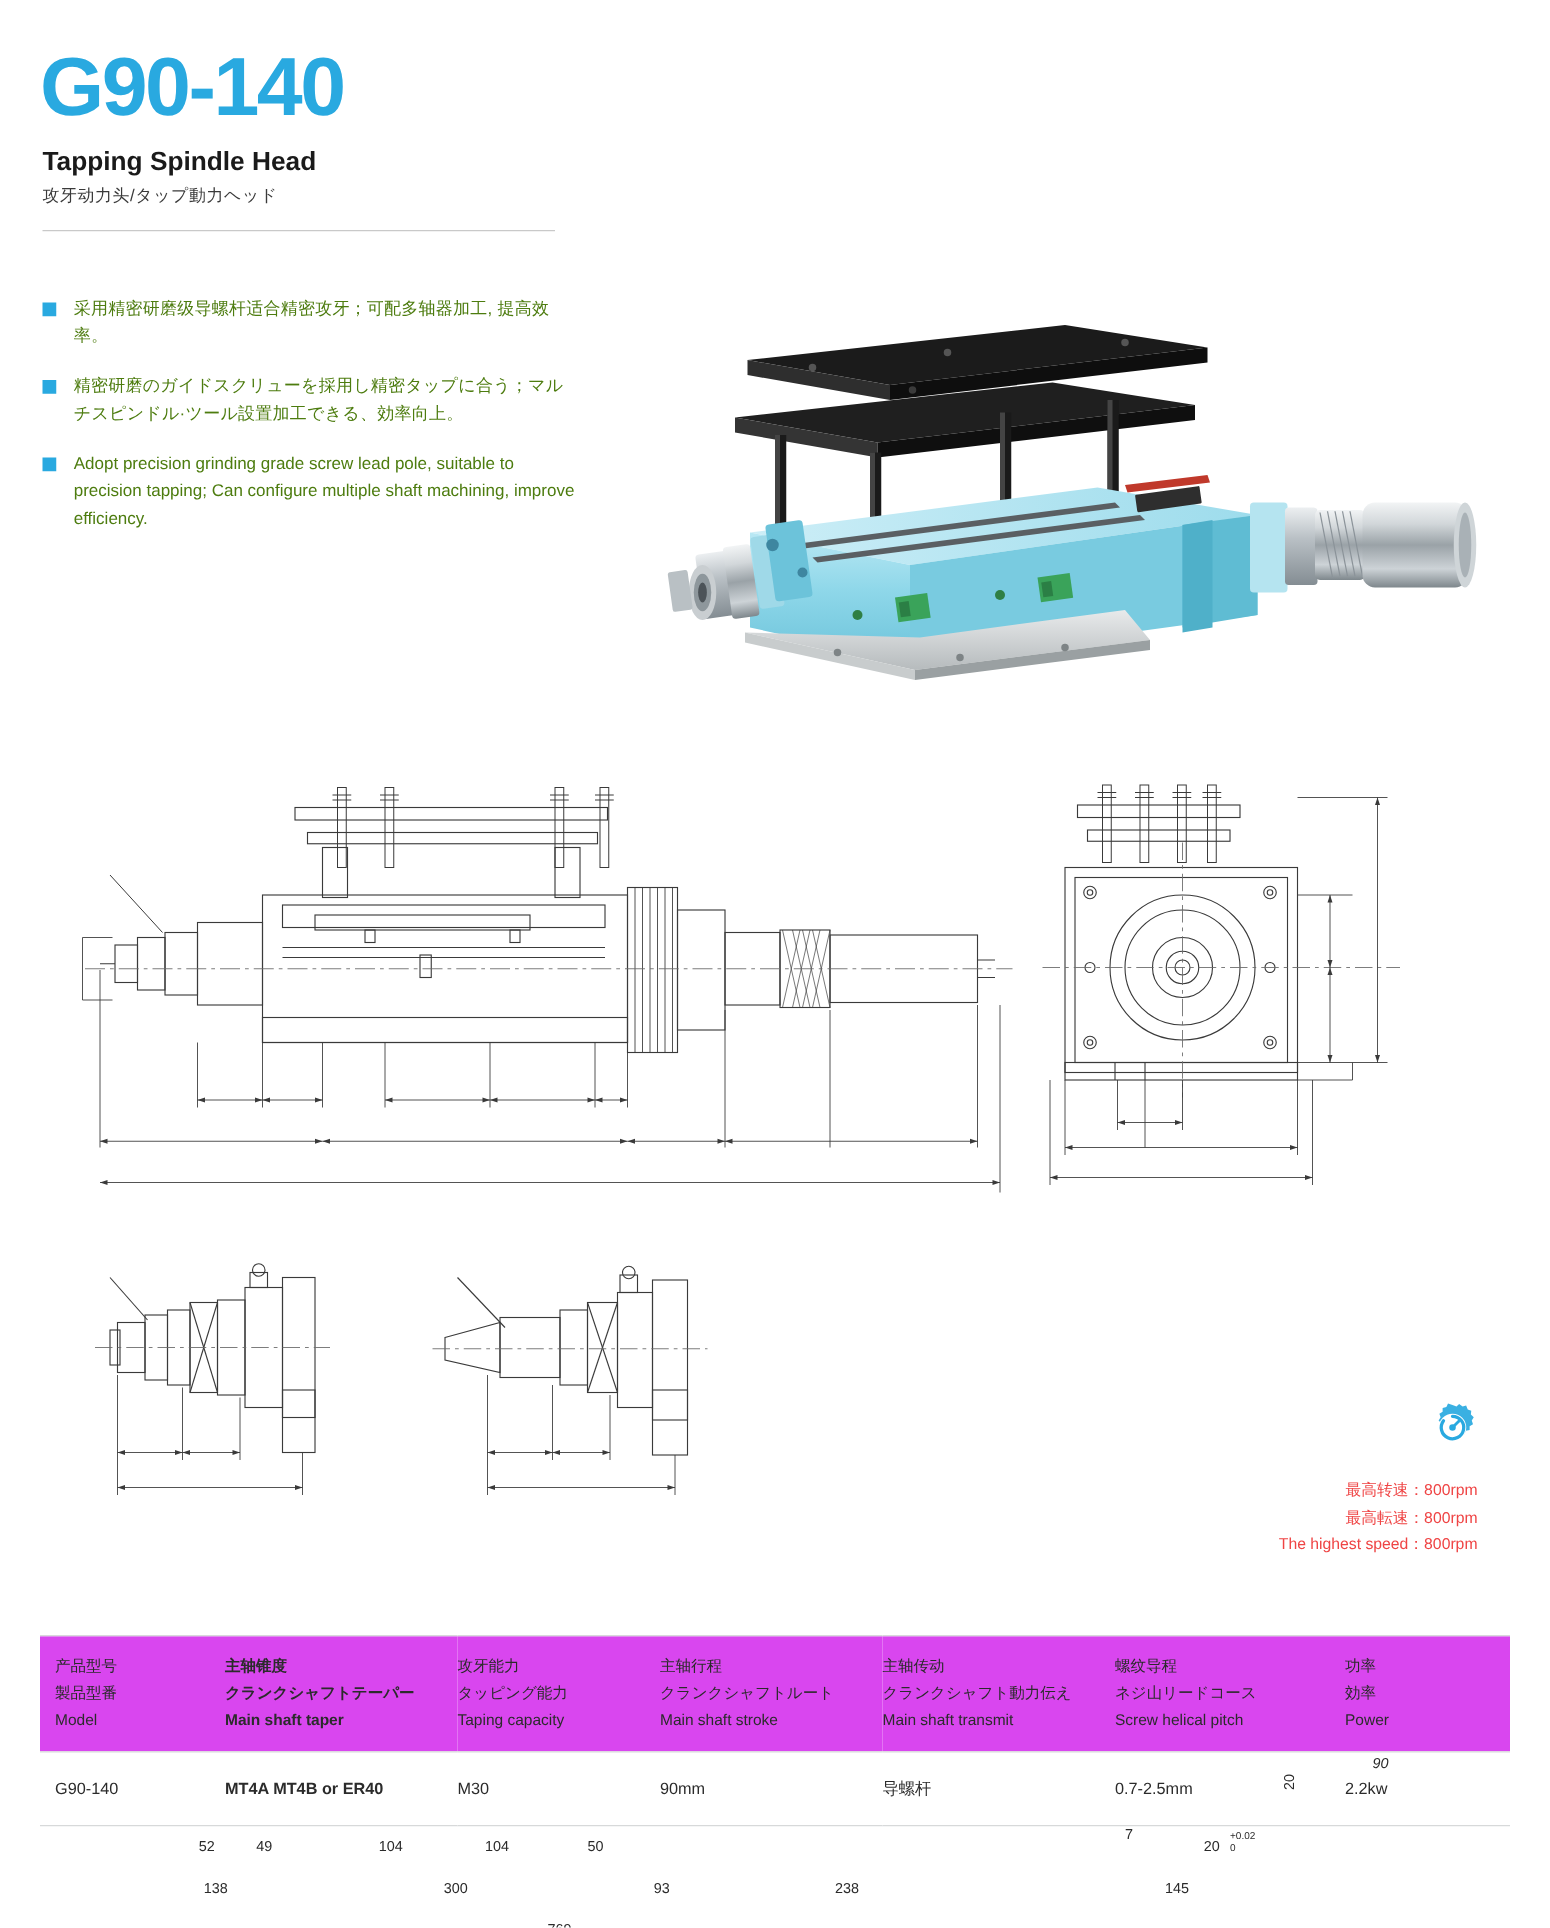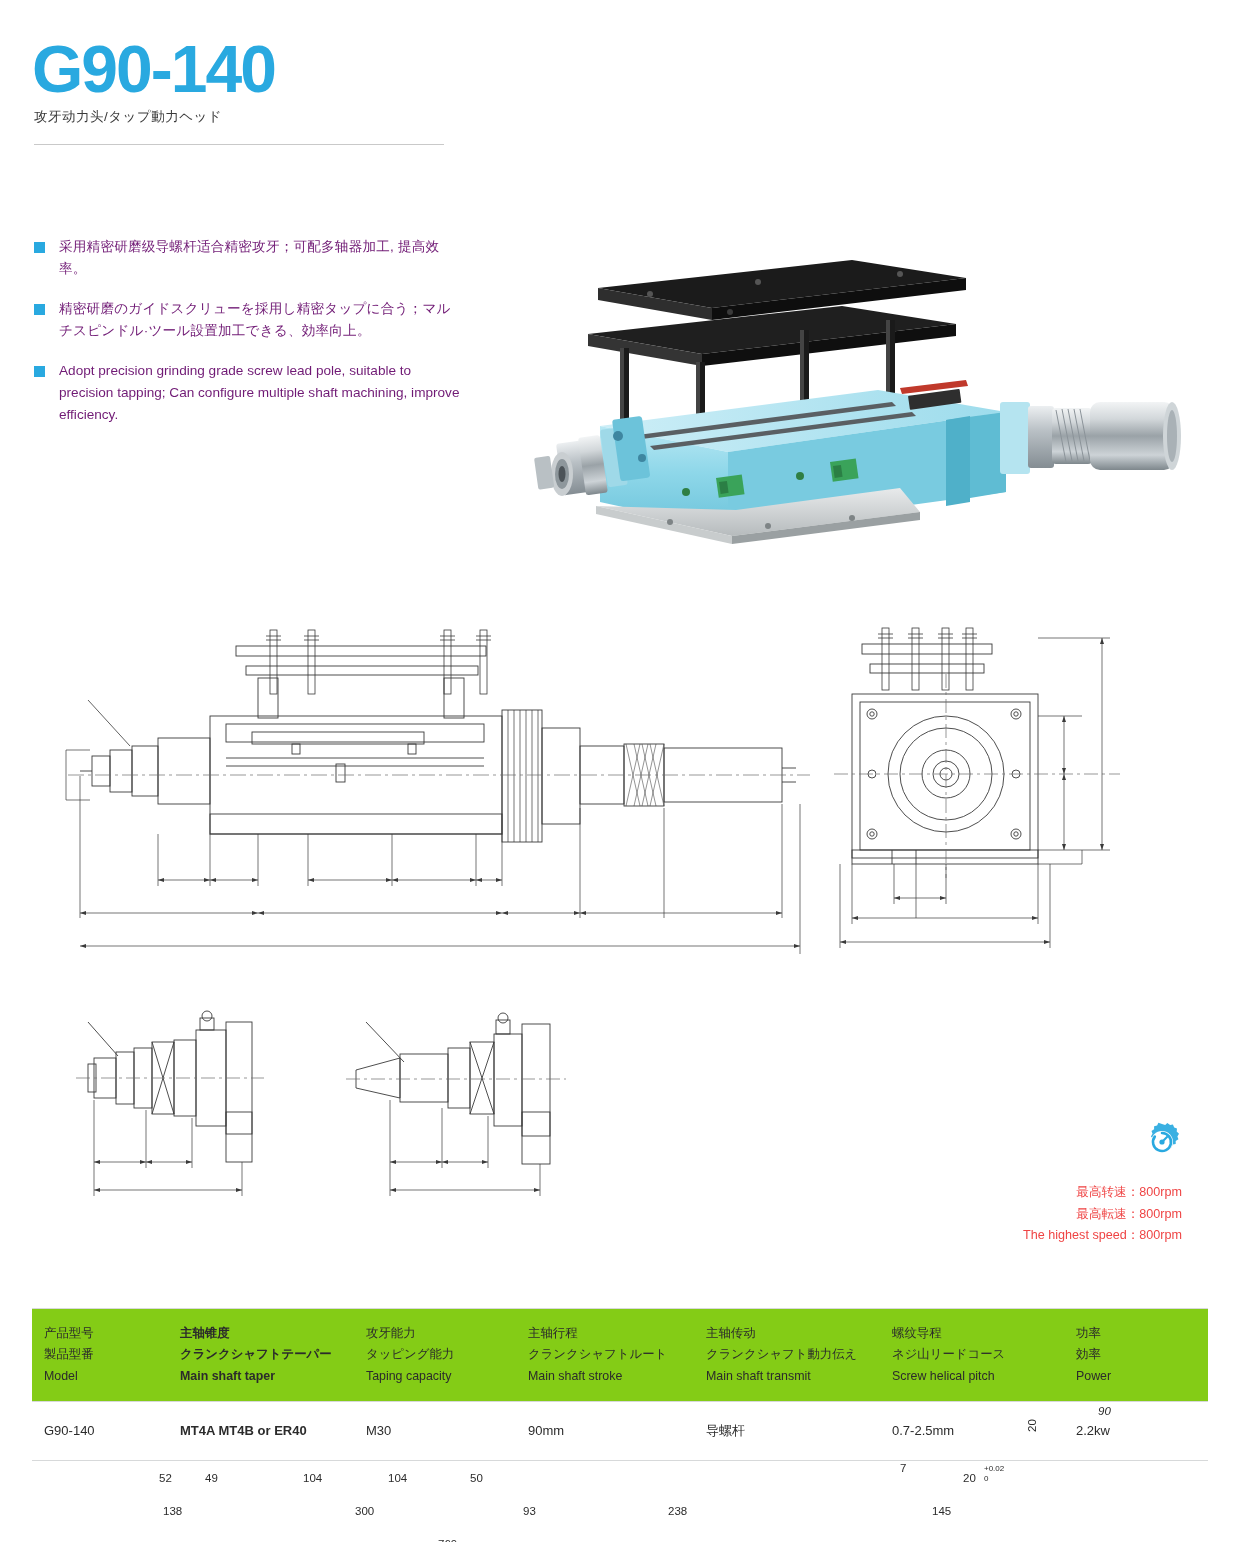--- a/index.html
+++ b/index.html
@@ -48,21 +48,21 @@
   .bullet-row { display: flex; margin-bottom: 18px; }
   .bullet-sq {
     width: 11px; height: 11px;
     background: #29a9e0;
     flex: 0 0 auto;
     margin: 6px 14px 0 2px;
   }
   .bullet-text {
     font-size: 13.6px;
     line-height: 1.62;
-    color: #701a75;
+    color: #4d7c0f;
   }
   .bullet-text.cjk { letter-spacing: 0.2px; }
 
   
   .photo-area {
     position: absolute;
     left: 500px; top: 230px;
     width: 700px; height: 360px;
   }
 
@@ -93,21 +93,21 @@
     width: 40px; height: 40px;
   }
 
   
   .spec-table {
     position: absolute;
     left: 32px; top: 1308px;
     width: 1176px;
   }
   table { border-collapse: collapse; width: 100%; }
-  thead tr { background: #84cc16; }
+  thead tr { background: #d946ef; }
   thead th {
     text-align: left;
     font-weight: normal;
     font-size: 12.4px;
     color: #2b2b2b;
     padding: 14px 4px 14px 0;
     line-height: 1.72;
     vertical-align: top;
     border-top: 1px solid #d7d9da;
   }
@@ -126,20 +126,21 @@
   th.c3, td.c3 { width: 178px; }
   th.c4, td.c4 { width: 186px; }
   th.c5, td.c5 { width: 184px; }
   th.c6, td.c6 { width: 132px; }
 </style>
 </head>
 <body>
 
 <div class="header">
   <h1 class="model-title">G90-140</h1>
+  <div class="subtitle-en">Tapping Spindle Head</div>
   <div class="subtitle-cjk">攻牙动力头/タップ動力ヘッド</div>
   <div class="rule"></div>
 </div>
 
 <div class="bullets">
   <div class="bullet-row">
     <span class="bullet-sq"></span>
     <span class="bullet-text cjk">采用精密研磨级导螺杆适合精密攻牙；可配多轴器加工, 提高效率。</span>
   </div>
   <div class="bullet-row">

